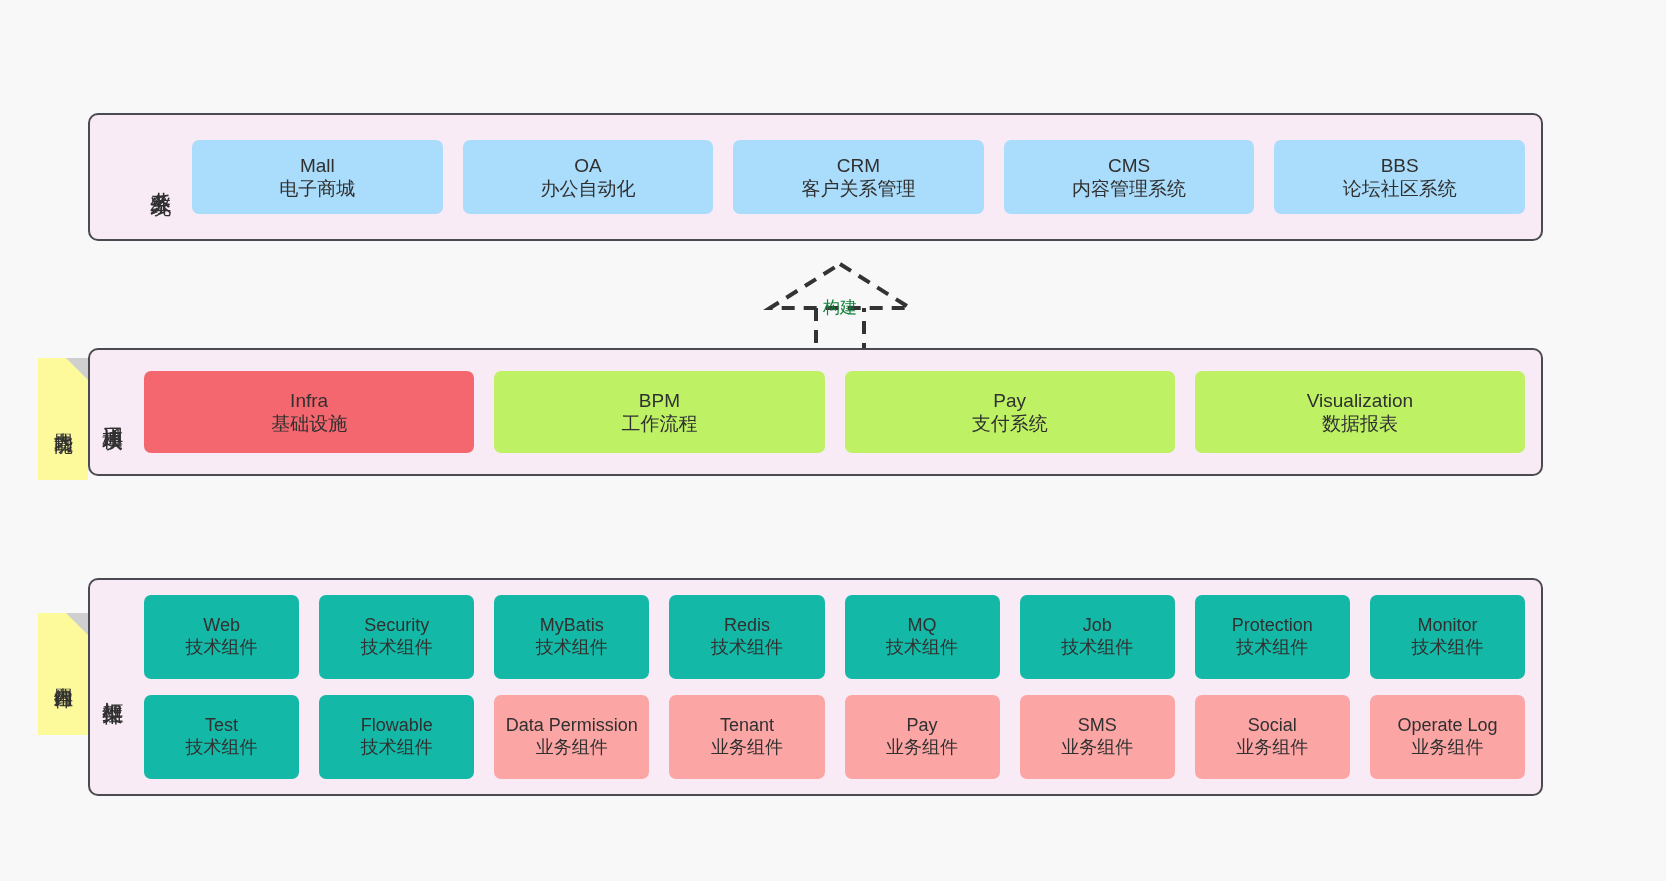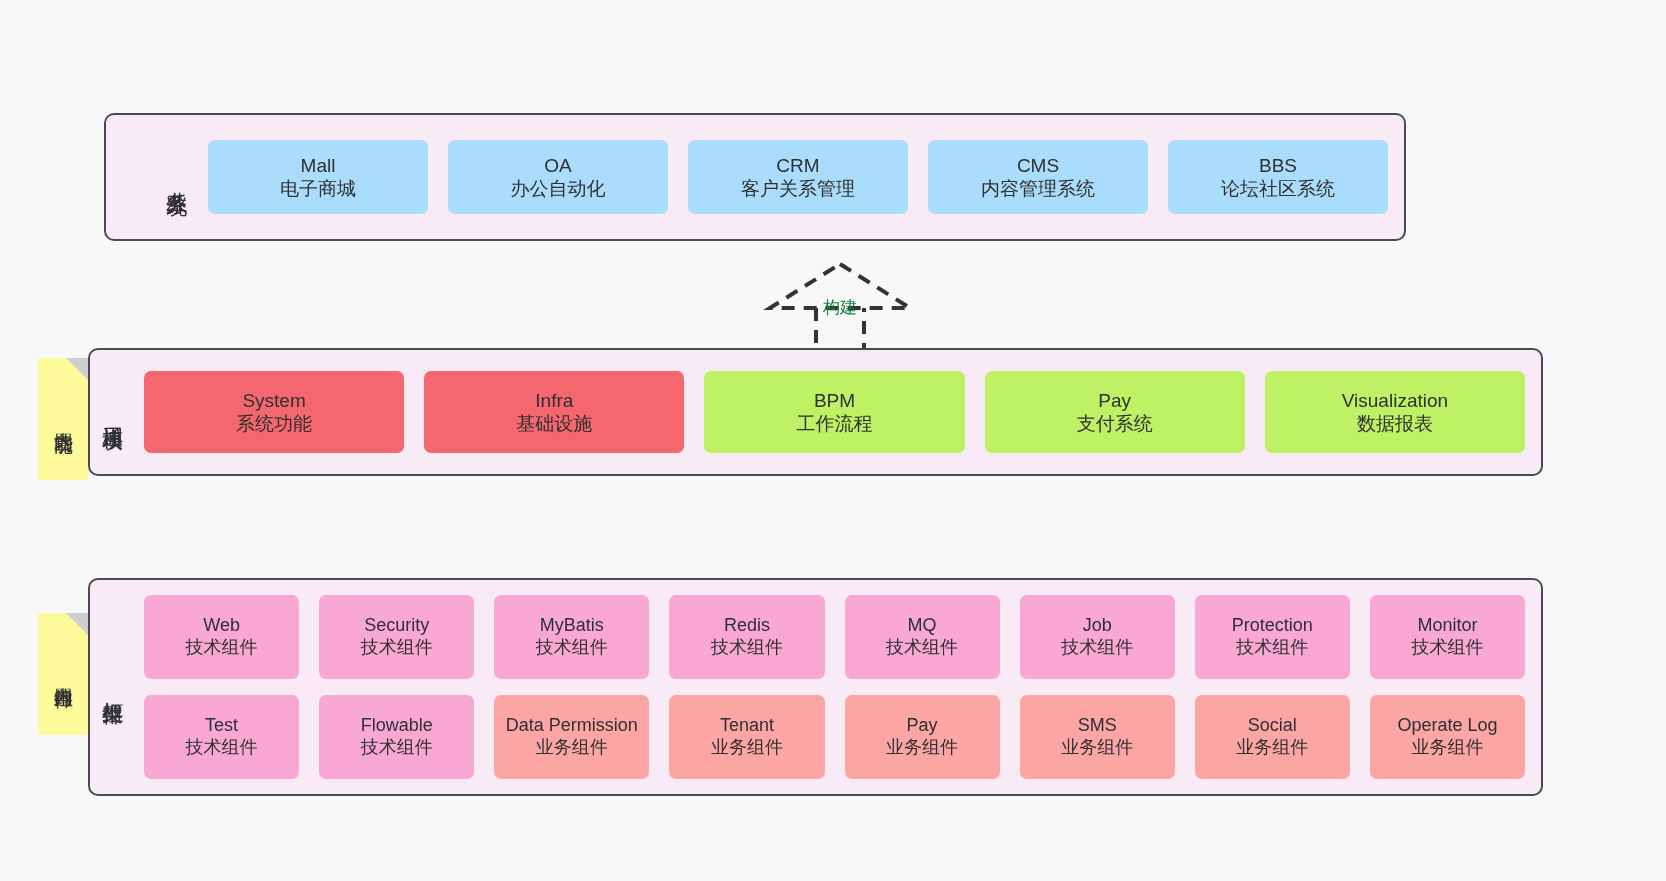--- a/index.html
+++ b/index.html
@@ -63,33 +63,33 @@
     font-size:19px;
     line-height:1.22;
     color:#303030;
     box-sizing:border-box;
     padding:4px 6px;
   }
   .box .en{display:block;}
   .box .cn{display:block;}
 
   
-  #layer-business{left:104px;top:113px;width:1302px;height:128px;padding-left:48px;}
+  #layer-business{left:88px;top:113px;width:1455px;height:128px;padding-left:48px;}
   #layer-business .box{height:74px;background:#aadcfb;}
 
   
   #layer-common{left:88px;top:348px;width:1455px;height:128px;}
   #layer-common .box{height:82px;}
   .box.rose-strong{background:#f4676f;}
   .box.rose-soft{background:#bef264;}
 
   
   #layer-framework{left:88px;top:578px;width:1455px;height:218px;}
   #layer-framework .box{height:84px;font-size:18px;}
-  .box.green-strong{background:#f9a8d4;}
+  .box.green-strong{background:#14b8a6;}
   .box.green-soft{background:#fca5a5;}
 
   
   .sticky{
     position:absolute;
     width:50px;
     background:#fdfa9c;
     color:#303030;
     font-size:19px;
     line-height:1.1;
@@ -170,24 +170,20 @@
 
   <div class="sticky" id="sticky-common">
     <span>内置功能</span>
     <span class="fold"></span>
   </div>
   <div class="layer" id="layer-common">
     <div class="layer-title">通用模块</div>
     <div class="layer-body">
       <div class="row">
         <div class="box rose-strong">
-          <span class="en">System</span>
-          <span class="cn">系统功能</span>
-        </div>
-        <div class="box rose-strong">
           <span class="en">Infra</span>
           <span class="cn">基础设施</span>
         </div>
         <div class="box rose-soft">
           <span class="en">BPM</span>
           <span class="cn">工作流程</span>
         </div>
         <div class="box rose-soft">
           <span class="en">Pay</span>
           <span class="cn">支付系统</span>

